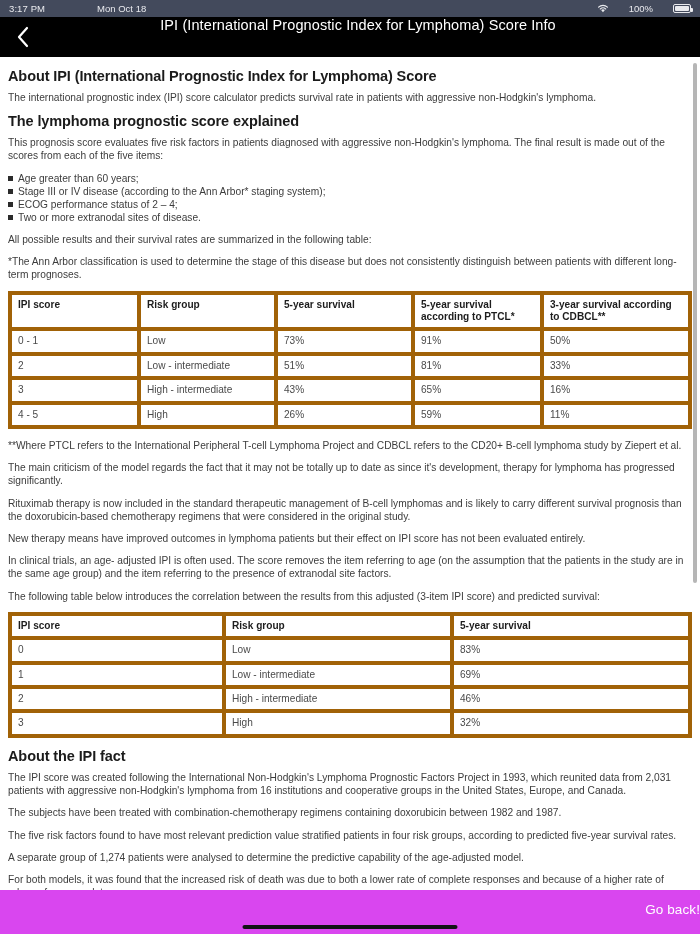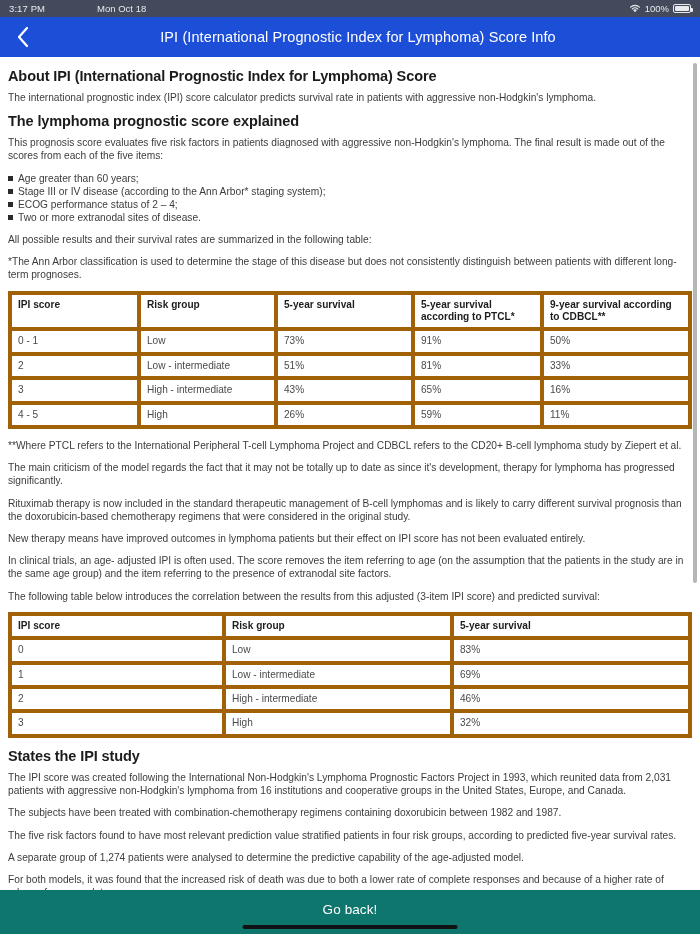--- a/index.html
+++ b/index.html
@@ -21,41 +21,41 @@
     height: 17px;
     background: #434a5c;
     color: #e9eaee;
     display: flex; align-items: center;
     padding: 0 9px;
     font-size: 9.5px;
     flex: 0 0 auto;
   }
   .sb-time { font-weight: 400; letter-spacing: .1px; }
   .sb-date { margin-left: 10px; padding-left: 42px; }
-  .sb-right { margin-left: auto; display: flex; align-items: center; gap: 4px; }
+  .sb-right { margin-left: auto; display: flex; align-items: center; gap: 20px; }
   .sb-pct { font-size: 9.5px; }
   .wifi-icon { display: inline-block; width: 12px; height: 9px; position: relative; }
   .wifi-icon svg { display: block; }
   .batt {
     width: 18px; height: 9px;
     border: 1px solid #e9eaee; border-radius: 2px;
     position: relative; display: inline-block;
   }
   .batt::after {
     content: ""; position: absolute; right: -3px; top: 2.5px;
     width: 2px; height: 4px; background: #e9eaee; border-radius: 0 1px 1px 0;
   }
   .batt-fill { position: absolute; left: 1px; top: 1px; bottom: 1px; right: 1px; background: #e9eaee; border-radius: 1px; }
 
   
   .navbar {
     height: 40px;
-    background: #1d4ed8;
+    background: #000000;
     color: #ffffff;
-    display: flex; align-items: center;
+    display: flex; 
     position: relative;
     flex: 0 0 auto;
     padding-left: 16px;
   }
   .back-btn {
     position: absolute; left: 0; top: 0;
     width: 46px; height: 40px;
     display: flex; align-items: center; justify-content: center;
     cursor: pointer;
   }
@@ -138,22 +138,22 @@
   .scrollbar-thumb {
     position: absolute; top: 6px; right: 2px;
     width: 4px; height: 520px;
     background: #b6b6b6; border-radius: 2px;
   }
 
   
   .bottombar {
     flex: 0 0 auto;
     height: 44px;
-    background: #0f766e;
-    display: flex; align-items: center; justify-content: center;
+    background: #d946ef;
+    display: flex; align-items: center; justify-content: flex-end;
     position: relative;
     cursor: pointer;
   }
   .bottombar .label {
     color: #ffffff; font-size: 13.5px; font-weight: 400; letter-spacing: .1px;
     margin-top: -6px;
   }
   .home-indicator {
     position: absolute; bottom: 5px; left: 50%; transform: translateX(-50%);
     width: 215px; height: 4px; background: #111214; border-radius: 3px;
@@ -216,21 +216,21 @@
           <col class="c3">
           <col class="c4">
           <col class="c5">
         </colgroup>
       <thead>
         <tr>
           <th>IPI score</th>
           <th>Risk group</th>
           <th>5-year survival</th>
           <th>5-year survival according to PTCL*</th>
-          <th>9-year survival according to CDBCL**</th>
+          <th>3-year survival according to CDBCL**</th>
         </tr>
       </thead>
       <tbody>
         <tr>
           <td>0 - 1</td>
           <td>Low</td>
           <td>73%</td>
           <td>91%</td>
           <td>50%</td>
         </tr>
@@ -295,21 +295,21 @@
           <td>46%</td>
         </tr>
         <tr>
           <td>3</td>
           <td>High</td>
           <td>32%</td>
         </tr>
       </tbody>
     </table>
 
-    <h2>States the IPI study</h2>
+    <h2>About the IPI fact</h2>
     <p>The IPI score was created following the International Non-Hodgkin's Lymphoma Prognostic Factors Project in 1993, which reunited data from 2,031 patients with aggressive non-Hodgkin's lymphoma from 16 institutions and cooperative groups in the United States, Europe, and Canada.</p>
     <p>The subjects have been treated with combination-chemotherapy regimens containing doxorubicin between 1982 and 1987.</p>
     <p>The five risk factors found to have most relevant prediction value stratified patients in four risk groups, according to predicted five-year survival rates.</p>
     <p>A separate group of 1,274 patients were analysed to determine the predictive capability of the age-adjusted model.</p>
     <p>For both models, it was found that the increased risk of death was due to both a lower rate of complete responses and because of a higher rate of relapse from complete response.</p>
     <p>The IPI was recommended for use in the design of future therapeutic trials in patients with aggressive non-Hodgkin's lymphoma and in disease therapeutic approaches.</p>
 
     <div class="scrollbar-track">
       <div class="scrollbar-thumb"></div>
     </div>

